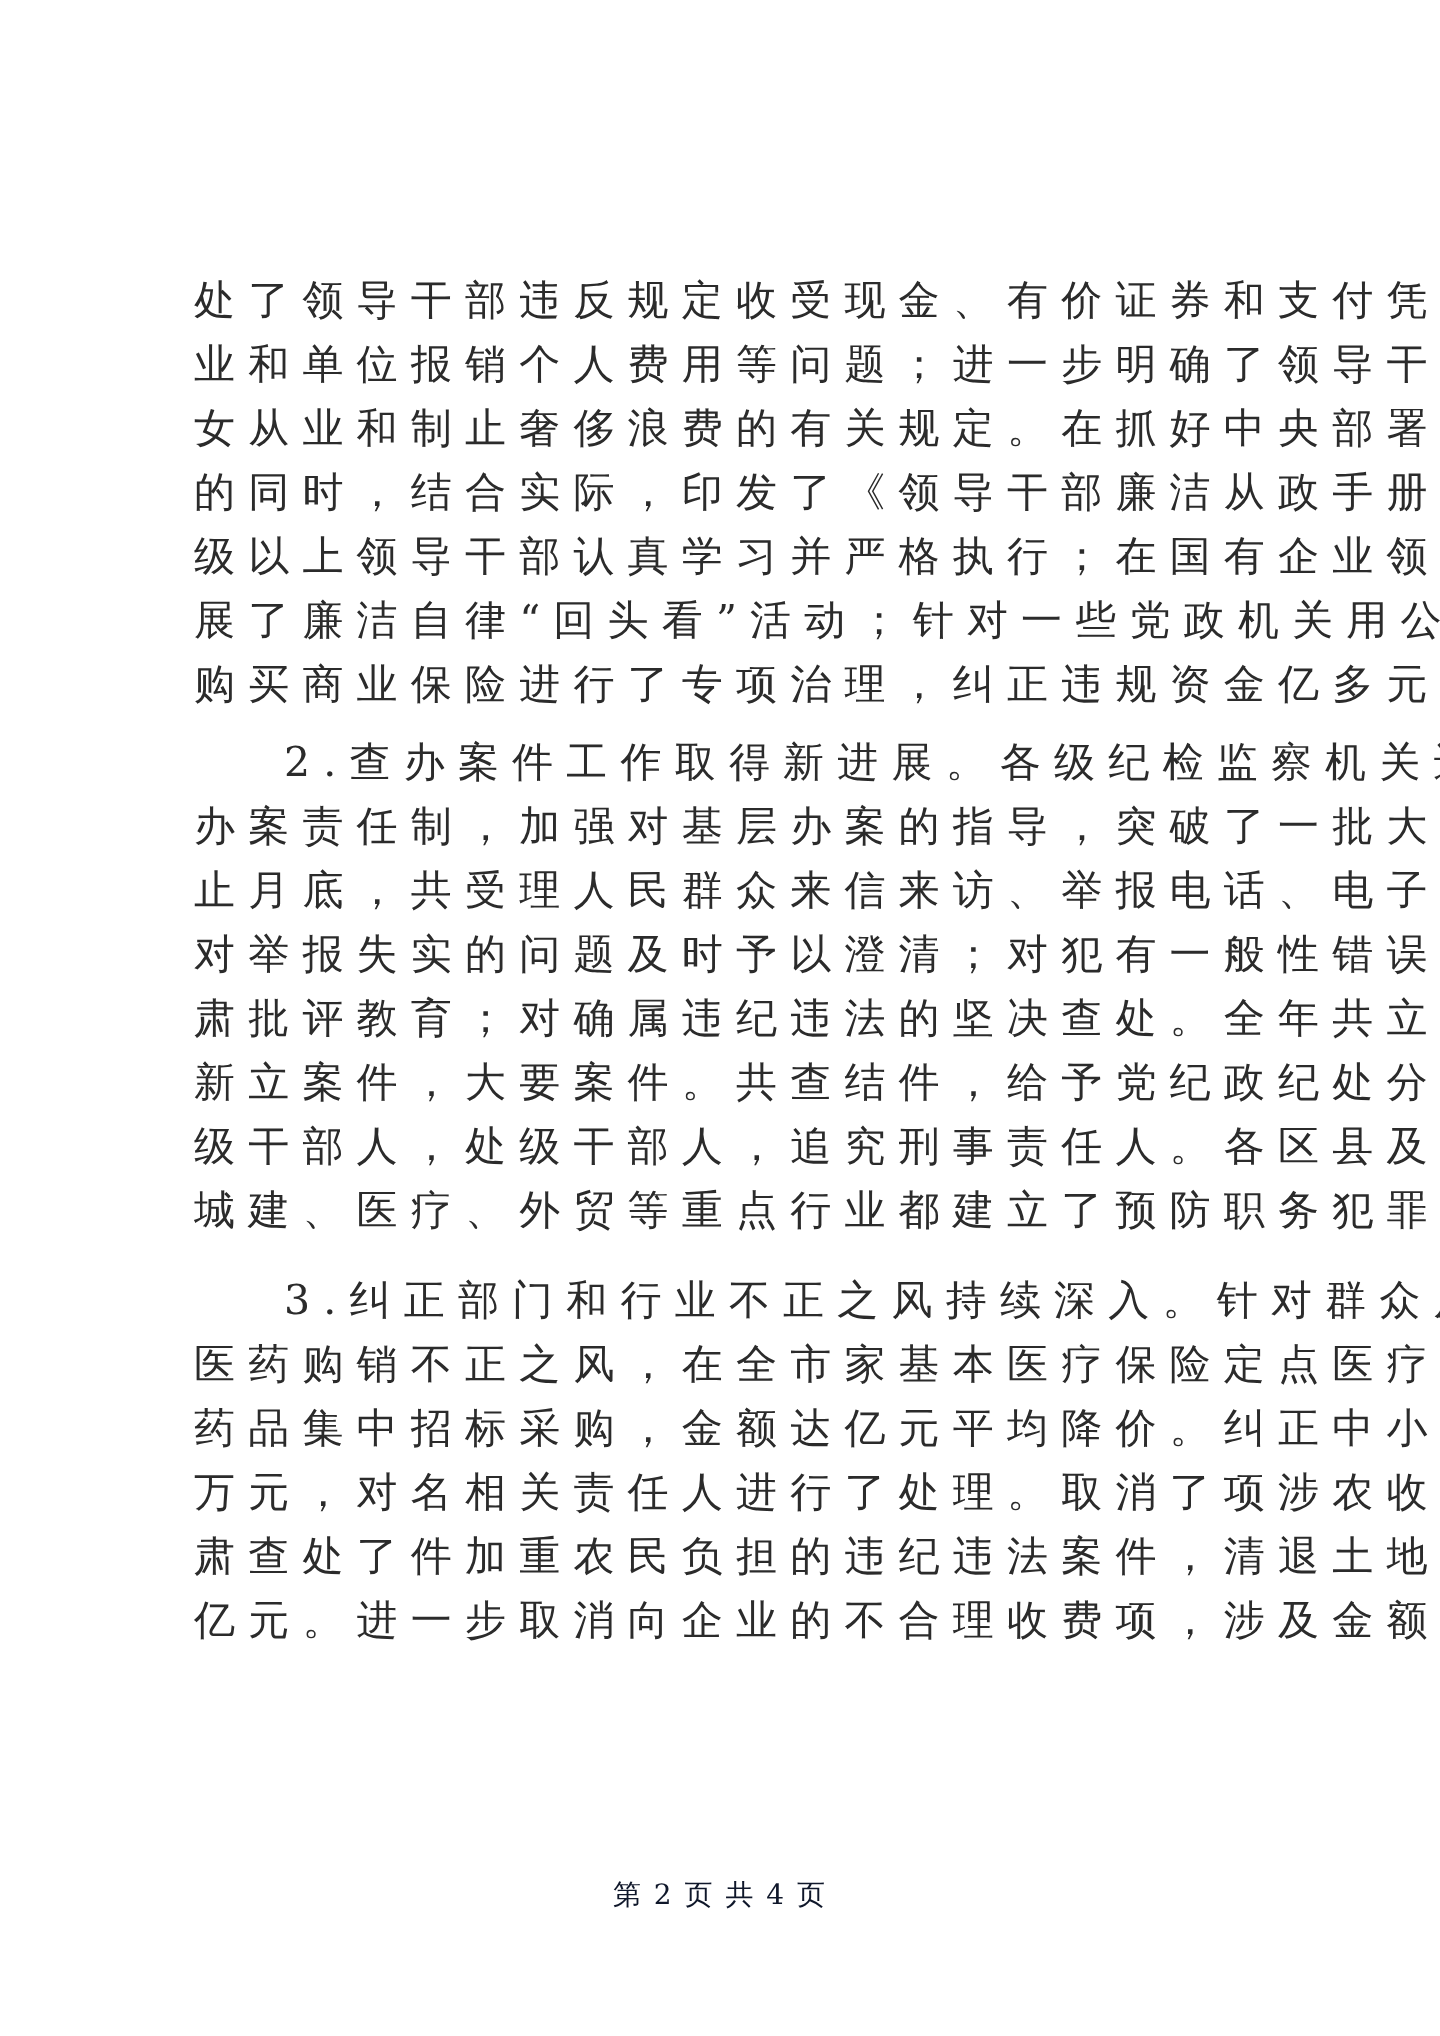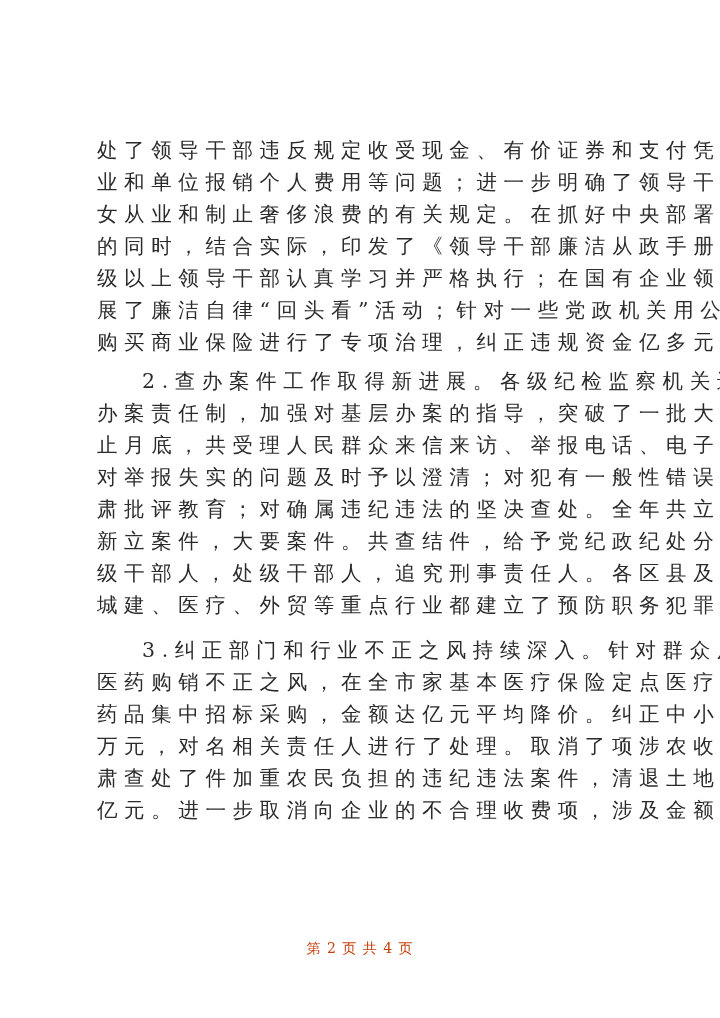--- a/index.html
+++ b/index.html
@@ -44,21 +44,21 @@
       width: 480px;
     }
     .footer {
       position: absolute;
       left: 0;
       width: 720px;
       top: 938px;
       text-align: center;
       font-size: 14px;
       line-height: 20px;
-      color: #c2410c;
+      color: #0f172a;
       letter-spacing: 1px;
     }
   </style>
 </head>
 <body>
 
 <div class="page">
 
   <div class="line" style="top:134px">处了领导干部违反规定收受现金、有价证券和支付凭证以及到企</div>
   <div class="line" style="top:166px">业和单位报销个人费用等问题；进一步明确了领导干部配偶、子</div>

